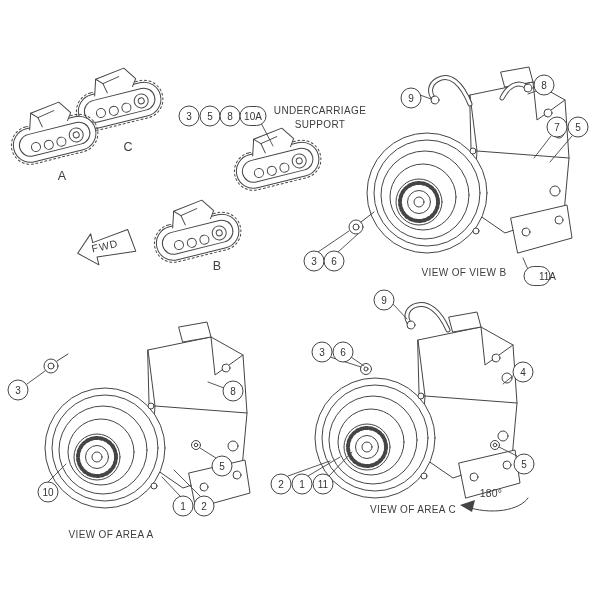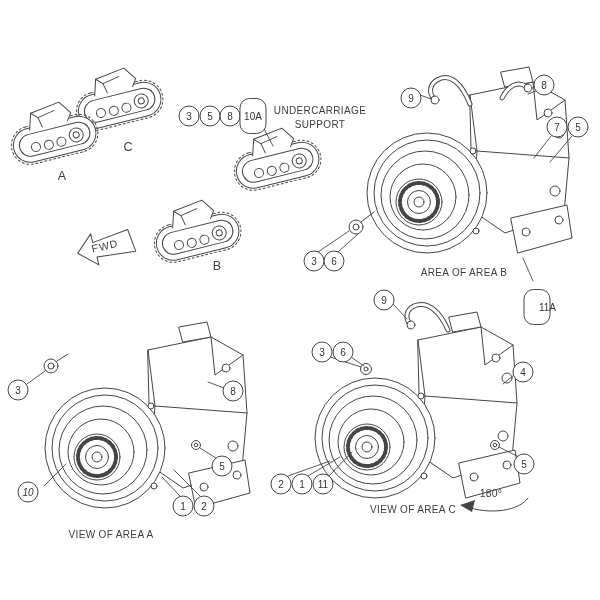--- a/index.html
+++ b/index.html
@@ -32,21 +32,21 @@
     position: absolute;
     width: 21px; height: 21px;
     transform: translate(-50%,-50%);
     border: 1.3px solid #454545;
     border-radius: 50%;
     background: #ffffff;
     color: #333333;
     font-size: 10px;
     display: flex; align-items: center; justify-content: center;
   }
-  .callout.wide { width: 27px; height: 36px; border-radius: 10px; }
+  .callout.wide { width: 27px; height: 20px; border-radius: 10px; }
 </style>
 </head>
 <body>
 
 <div class="page">
 
   <svg class="art" width="600" height="600" viewBox="0 0 600 600">
     <defs>
       <g id="track">
         <rect x="0" y="18" width="88" height="38" rx="19" stroke-dasharray="2 2.6"></rect>
@@ -163,41 +163,41 @@
 
   <div class="lbl" style="left:320px; top:104px">UNDERCARRIAGE
 SUPPORT</div>
 
   <div class="lbl letter" style="left:62px; top:168px">A</div>
   <div class="lbl letter" style="left:128px; top:139px">C</div>
   <div class="lbl letter" style="left:217px; top:258px">B</div>
 
   <div class="lbl fwd" style="left:105px; top:246px">FWD</div>
 
-  <div class="lbl" style="left:464px; top:266px">AREA OF AREA B</div>
+  <div class="lbl" style="left:464px; top:266px">VIEW OF VIEW B</div>
   <div class="lbl" style="left:111px; top:528px">VIEW OF AREA A</div>
   <div class="lbl" style="left:413px; top:503px">VIEW OF AREA C</div>
 
   <div class="lbl deg" style="left:491px; top:486px">180°</div>
 
   <div id="callouts">
       <div class="callout" style="left: 189px; top: 116px;">3</div>
       <div class="callout" style="left: 210px; top: 116px;">5</div>
       <div class="callout" style="left: 230px; top: 116px;">8</div>
       <div class="callout wide" style="left: 253px; top: 116px;">10A</div>
       <div class="callout" style="left: 411px; top: 98px;">9</div>
       <div class="callout" style="left: 544px; top: 85px;">8</div>
       <div class="callout" style="left: 557px; top: 127px;">7</div>
       <div class="callout" style="left: 578px; top: 127px;">5</div>
       <div class="callout" style="left: 314px; top: 261px;">3</div>
       <div class="callout" style="left: 334px; top: 261px;">6</div>
-      <div class="callout wide" style="left: 537px; top: 307px; padding-left: 21px;">11A</div>
+      <div class="callout wide" style="left: 537px; top: 276px; padding-left: 21px;">11A</div>
       <div class="callout" style="left: 18px; top: 390px;">3</div>
       <div class="callout" style="left: 233px; top: 391px;">8</div>
-      <div class="callout" style="left: 28px; top: 492px; font-style: italic;">10</div>
+      <div class="callout" style="left: 48px; top: 492px;">10</div>
       <div class="callout" style="left: 222px; top: 466px;">5</div>
       <div class="callout" style="left: 183px; top: 506px;">1</div>
       <div class="callout" style="left: 204px; top: 506px;">2</div>
       <div class="callout" style="left: 384px; top: 300px;">9</div>
       <div class="callout" style="left: 322px; top: 352px;">3</div>
       <div class="callout" style="left: 343px; top: 352px;">6</div>
       <div class="callout" style="left: 523px; top: 372px;">4</div>
       <div class="callout" style="left: 524px; top: 464px;">5</div>
       <div class="callout" style="left: 281px; top: 484px;">2</div>
       <div class="callout" style="left: 302px; top: 484px;">1</div>

